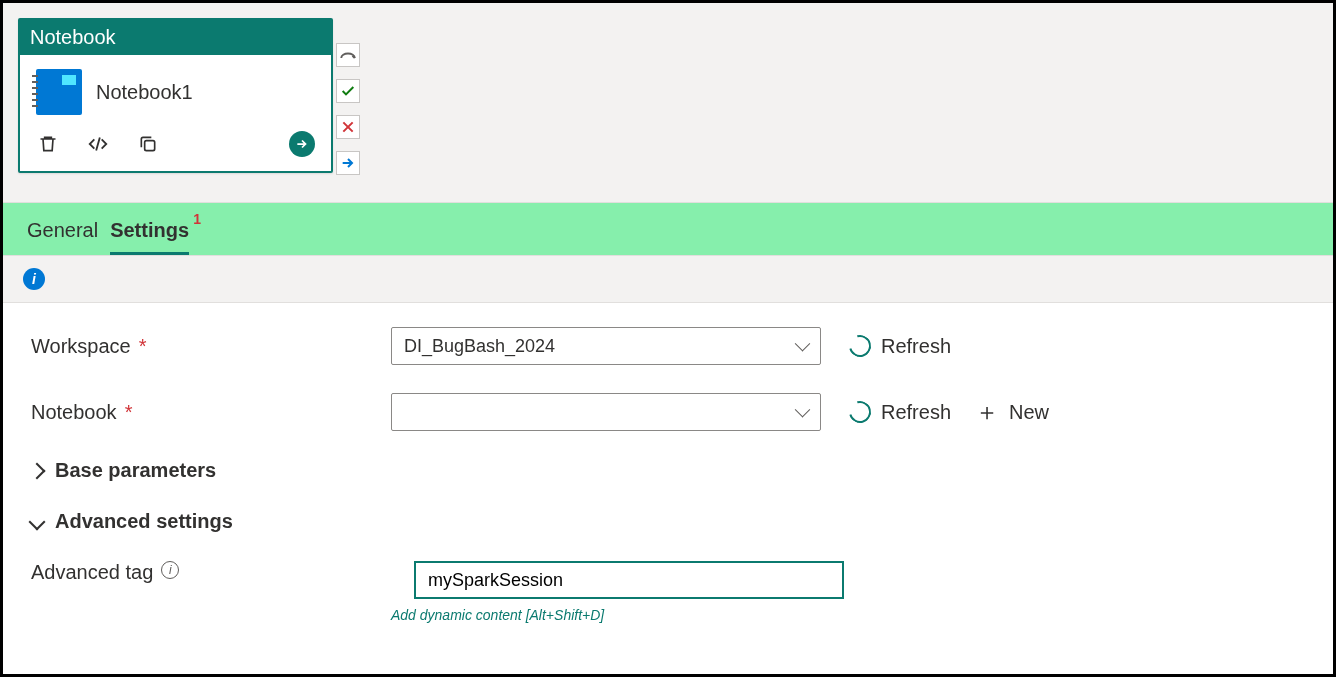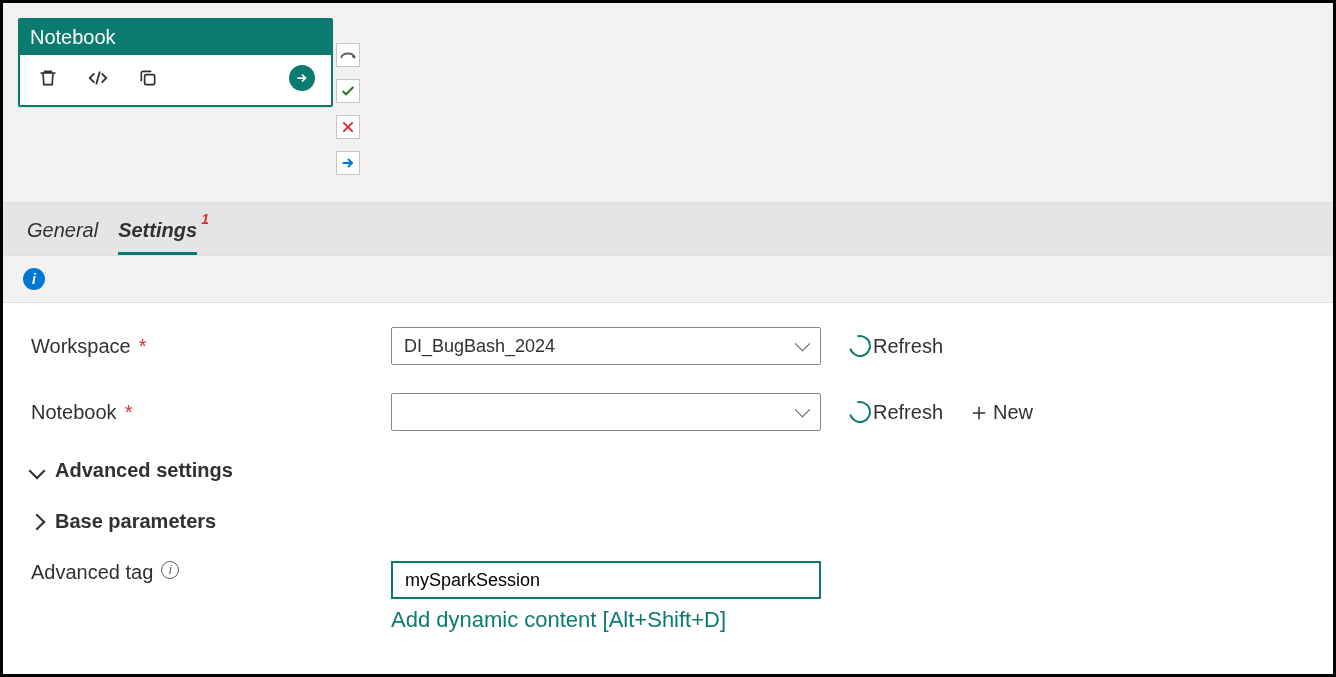--- a/index.html
+++ b/index.html
@@ -63,21 +63,21 @@
   .icon-btn { width:24px; height:24px; display:flex; align-items:center; justify-content:center; cursor:pointer; }
   .spacer { flex:1; }
   .run-btn { width:26px; height:26px; border-radius:50%; background:#0b7a6f; display:flex; align-items:center; justify-content:center;}
   .side-actions {
     position:absolute; left:333px; top:40px; display:flex; flex-direction:column; gap:12px;
   }
   .side-actions .sa { width:24px; height:24px; border:1px solid #c8c6c4; background:#fff; display:flex; align-items:center; justify-content:center; cursor:pointer;}
 
   
   .tabs {
-    display:flex; gap:20px; padding: 16px 24px 0; border-bottom:1px solid #e1dfdd; background:#e5e5e5;font-style:italic;
+    display:flex; gap:12px; padding: 16px 24px 0; border-bottom:1px solid #e1dfdd; background:#86efac;
   }
   .tab { font-size:20px; padding-bottom:10px; cursor:pointer; position:relative; color:#323130;}
   .tab.active { font-weight:600; border-bottom:3px solid #0b7a6f;text-align:right;}
   .tab .badge { position:absolute; top:-8px; right:-12px; color:#d13438; font-size:14px; font-weight:600;}
 
   
   .banner { display:flex; align-items:center; gap:12px; padding:12px 20px; background:#f3f2f1; font-size:18px; color:#323130; border-bottom:1px solid #e1dfdd;}
   .info-ico { width:22px;height:22px;border-radius:50%;background:#0078d4;color:#fff;display:flex;align-items:center;justify-content:center;font-weight:700;font-style:italic;font-size:14px;}
 
   
@@ -86,39 +86,43 @@
   .label { width:360px; font-size:20px; display:flex; align-items:flex-start; gap:8px;}
   .req { color:#d13438; }
   .select {
     width:430px; height:38px; border:1px solid #8a8886; border-radius:2px; padding:0 20px 0 12px;
     font-size:18px; display:flex; align-items:center; position:relative; background:#fff; cursor:pointer;
   }
   .select::after{
     content:""; position:absolute; right:12px; top:50%; width:10px;height:10px;border-right:1.5px solid #605e5c;border-bottom:1.5px solid #605e5c; transform: translateY(-70%) rotate(45deg);
   }
   .actions { display:flex; gap:24px; margin-left:28px; align-items:center;}
-  .link-btn { display:flex; align-items:center; gap:2px; color:#323130; font-size:20px; cursor:pointer;}
+  .link-btn { display:flex; align-items:center; gap:10px; color:#323130; font-size:20px; cursor:pointer;}
   .refresh-ico { width:22px;height:22px;border:2px solid #0b7a6f;border-radius:50%;border-left-color:transparent; transform:rotate(30deg); position:relative;}
   .plus-ico { font-size:24px; color:#323130; line-height:1;}
   .section-toggle { display:flex; align-items:center; gap:12px; font-size:20px; font-weight:600; cursor:pointer;}
   .chev { width:12px;height:12px;border-right:2px solid #323130;border-bottom:2px solid #323130; transform:rotate(-45deg);}
   .chev.down { transform:rotate(45deg);}
   .help-ico { width:18px;height:18px;border:1px solid #605e5c;border-radius:50%;display:flex;align-items:center;justify-content:center;font-size:12px;font-style:italic;color:#605e5c;}
   .text-input {
-    width:430px; height:38px; border:2px solid #0b7a6f; padding:0 12px; font-size:18px; outline:none;
-  }
-  .dyn-link { color:#0b7a6f; font-size:22px; margin-top:8px; cursor:pointer;}
+    width:430px; height:38px; border:2px solid #0b7a6f; padding:0 12px; font-size:18px; outline:none;margin-left:23px;
+  }
+  .dyn-link { color:#0b7a6f; font-size:14px; margin-top:8px; cursor:pointer;font-style:italic;}
   .col { display:flex; flex-direction:column; }
 </style>
 </head>
 <body>
 
 <div class="canvas">
   <div class="node">
     <div class="node-header">Notebook</div>
+    <div class="node-body">
+      <div class="notebook-glyph"></div>
+      <div class="node-title">Notebook1</div>
+    </div>
     <div class="node-toolbar">
       <div class="icon-btn">
         <svg width="20" height="20" viewBox="0 0 24 24" fill="none" stroke="#323130" stroke-width="2">
             <path d="M3 6h18M8 6V4h8v2M6 6l1 14h10l1-14"></path>
           </svg>
       </div>
       <div class="icon-btn">
         <svg width="22" height="22" viewBox="0 0 24 24" fill="none" stroke="#323130" stroke-width="2">
             <path d="M8 7l-5 5 5 5M16 7l5 5-5 5M14 5l-4 14"></path>
           </svg>
@@ -205,27 +209,27 @@
         <span>Refresh</span>
       </div>
       <div class="link-btn">
         <span class="plus-ico">＋</span>
         <span>New</span>
       </div>
     </div>
   </div>
 
   <div class="section-toggle">
+    <span class="chev"></span>
+    <span>Base parameters</span>
+  </div>
+
+  <div class="section-toggle">
     <span class="chev down"></span>
     <span>Advanced settings</span>
-  </div>
-
-  <div class="section-toggle">
-    <span class="chev"></span>
-    <span>Base parameters</span>
   </div>
 
   <div class="row" style="align-items:flex-start;">
     <div class="label">
       <span>Advanced tag</span>
       <span class="help-ico">i</span>
     </div>
     <div class="col">
       <input class="text-input" value="mySparkSession" style="">
       <span class="dyn-link">Add dynamic content [Alt+Shift+D]</span>

